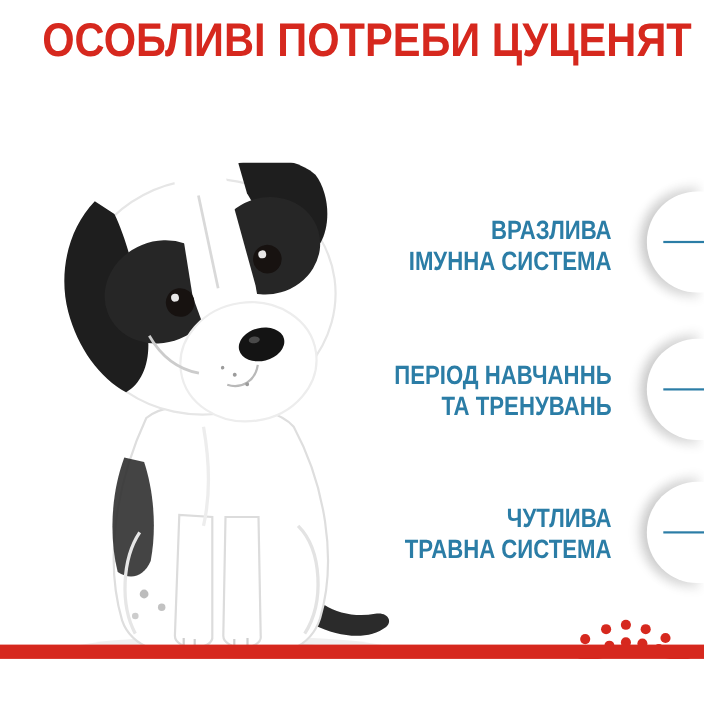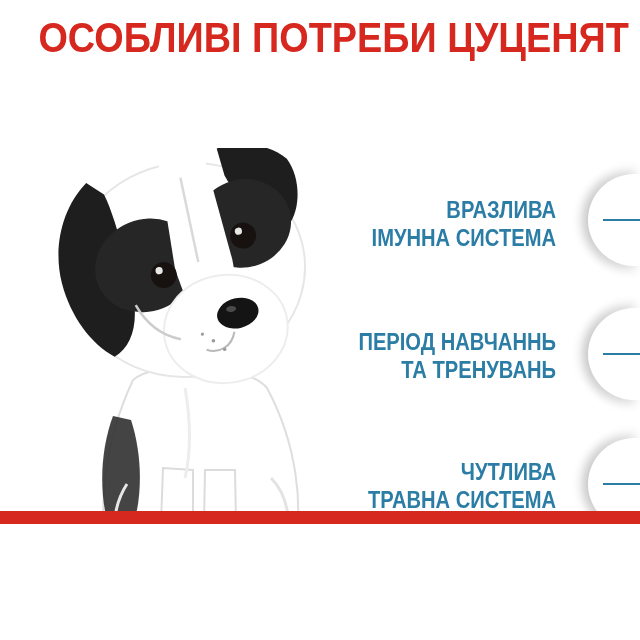--- a/index.html
+++ b/index.html
@@ -1,18 +1,18 @@
 <!DOCTYPE html>
 <html><head>
 <meta charset="utf-8">
 <style>
   html,body{margin:0;padding:0;}
   body{width:640px;height:640px;background:#ffffff;overflow:hidden;
        font-family:"Liberation Sans", sans-serif;}
-  .page{position:relative;width:640px;height:524px;background:#ffffff;overflow:hidden;}
+  .page{position:relative;width:640px;height:599px;background:#ffffff;overflow:hidden;}
 
   
   .title{position:absolute;top:14px;left:0;width:640px;margin:0;
          text-align:center;color:#d6281e;font-weight:bold;font-size:43px;
          line-height:46px;white-space:nowrap;
          transform:scaleX(0.88);transform-origin:50% 0;}
 
   
   .puppy{position:absolute;left:35px;top:148px;width:330px;height:468px;}
 

